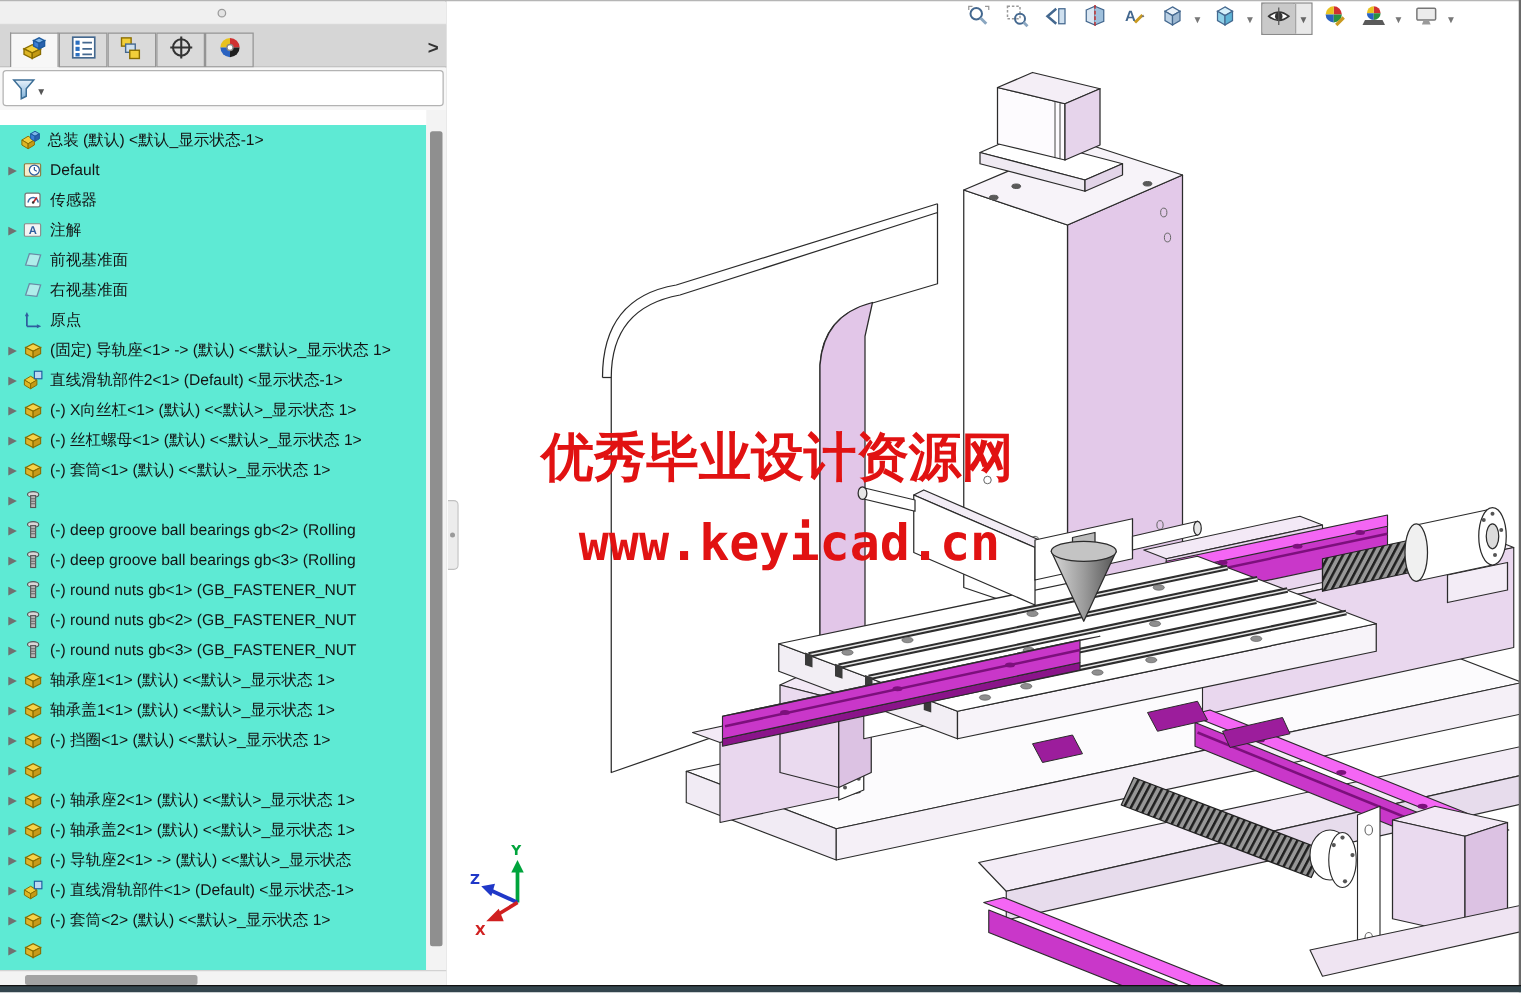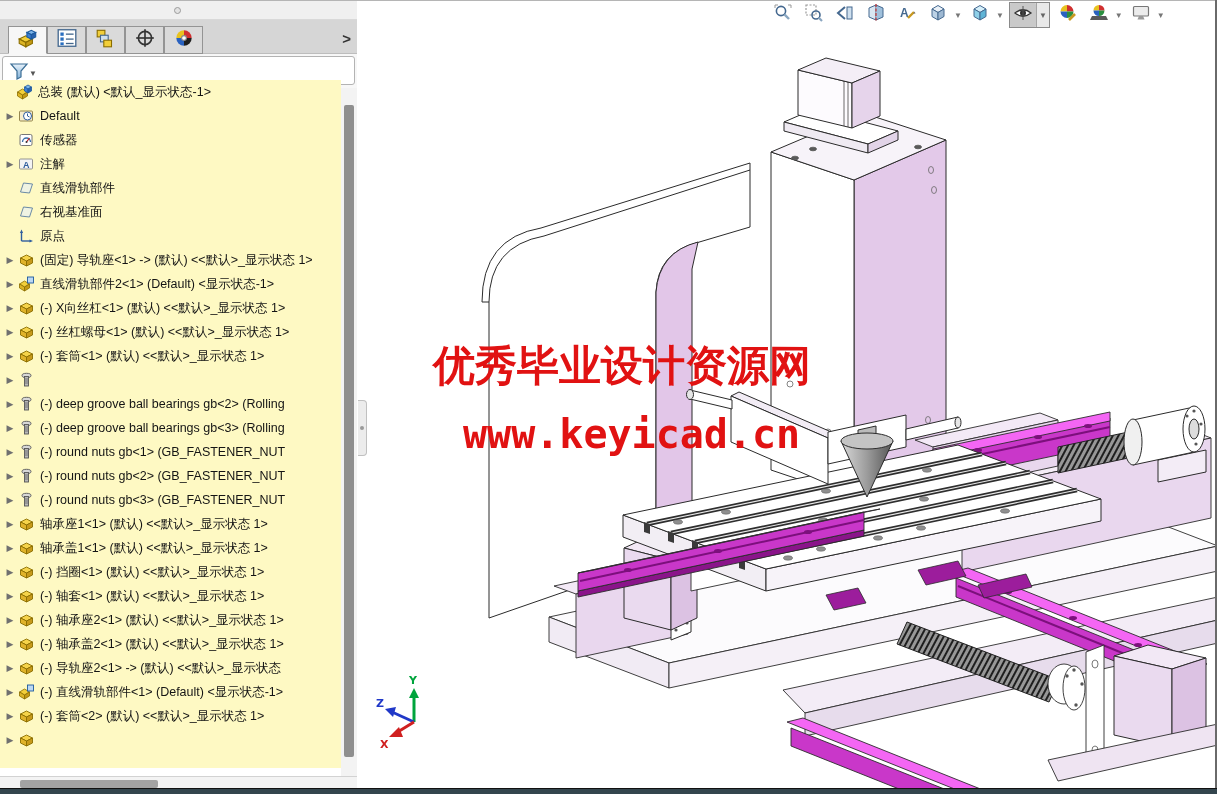--- a/index.html
+++ b/index.html
@@ -16,21 +16,21 @@
     background:#e3e3e3;border:1px solid #9b9b9b;}
   #tab-bar{position:absolute;left:0;top:20px;width:357px;height:34px;background:#d6d6d6;border-bottom:1px solid #bdbdbd;}
   .tab{position:absolute;top:6px;width:39px;height:28px;background:#dadada;border:1px solid #949494;
     display:flex;align-items:center;justify-content:center;}
   .tab.active{background:#f7f7f7;border-bottom:1px solid #f7f7f7;}
   #tab-chevron{position:absolute;right:6px;top:10px;font-size:15px;font-weight:bold;color:#333;cursor:pointer;}
   #filter-row{position:absolute;left:0;top:54px;width:357px;height:34px;background:#f7f7f7;}
   #filter-box{position:absolute;left:2px;top:2px;width:353px;height:29px;background:#fff;border:1px solid #b3b3b3;border-radius:3px;}
   #filter-box .caret{position:absolute;left:26px;top:12px;font-size:8px;color:#555;}
   
-  #tree{position:absolute;left:0;top:80px;width:341px;height:688px;overflow:hidden;background:#fef9c3;}
+  #tree{position:absolute;left:0;top:100px;width:341px;height:688px;overflow:hidden;background:#5eead4;}
   .tree-row{height:24px;line-height:24px;white-space:nowrap;display:flex;align-items:center;font-size:12.5px;color:#141414;cursor:default;}
   .tree-row .arr{width:16px;text-align:center;font-size:9px;color:#707070;flex:0 0 16px;}
   .tree-row.child .arr{margin-left:2px;}
   .tree-row .ticn{width:18px;height:16px;flex:0 0 18px;margin-right:4px;}
   .tree-row .lbl{overflow:hidden;white-space:nowrap;}
   
   #vscroll{position:absolute;left:341px;top:88px;width:16px;height:688px;background:#f3f3f3;}
   #vscroll .thumb{position:absolute;left:3px;top:17px;width:10px;height:652px;background:#8f8f8f;border-radius:2px;}
   #hscroll{position:absolute;left:0;top:776px;width:357px;height:13px;background:#f3f3f3;border-top:1px solid #d2d2d2;}
   #hscroll .thumb{position:absolute;left:20px;top:3px;width:138px;height:8px;background:#a3a3a3;border-radius:2px;}
@@ -156,21 +156,21 @@
             <rect x="1" y="3" width="13" height="10" rx="1" fill="#f4f4f4" stroke="#8a8a8a" stroke-width="0.9"></rect>
             <text x="4.5" y="11.5" font-size="9" font-weight="bold" fill="#2f5e9e" font-family="sans-serif">A</text>
           </svg></span>
         <span class="lbl">注解</span>
       </div>
       <div class="tree-row child">
         <span class="arr"></span>
         <span class="ticn"><svg width="17" height="16" viewBox="0 0 16 16">
             <polygon points="2,12 5,3 14,4 11,13" fill="#e4eef8" fill-opacity="0.6" stroke="#6a8aa5" stroke-width="1"></polygon>
           </svg></span>
-        <span class="lbl">直线滑轨部件</span>
+        <span class="lbl">前视基准面</span>
       </div>
       <div class="tree-row child">
         <span class="arr"></span>
         <span class="ticn"><svg width="17" height="16" viewBox="0 0 16 16">
             <polygon points="2,12 5,3 14,4 11,13" fill="#e4eef8" fill-opacity="0.6" stroke="#6a8aa5" stroke-width="1"></polygon>
           </svg></span>
         <span class="lbl">右视基准面</span>
       </div>
       <div class="tree-row child">
         <span class="arr"></span>
@@ -320,21 +320,20 @@
           </svg></span>
         <span class="lbl">(-) 挡圈&lt;1&gt; (默认) &lt;&lt;默认&gt;_显示状态 1&gt;</span>
       </div>
       <div class="tree-row child">
         <span class="arr">▶</span>
         <span class="ticn"><svg width="17" height="16" viewBox="0 0 16 16">
             <polygon points="2,6 8,3 14,6 8,9" fill="#f5d34a" stroke="#8a6d00" stroke-width="0.9"></polygon>
             <polygon points="2,6 8,9 8,14 2,11" fill="#e0b32a" stroke="#8a6d00" stroke-width="0.9"></polygon>
             <polygon points="14,6 8,9 8,14 14,11" fill="#c79a1a" stroke="#8a6d00" stroke-width="0.9"></polygon>
           </svg></span>
-        <span class="lbl">(-) 轴套&lt;1&gt; (默认) &lt;&lt;默认&gt;_显示状态 1&gt;</span>
       </div>
       <div class="tree-row child">
         <span class="arr">▶</span>
         <span class="ticn"><svg width="17" height="16" viewBox="0 0 16 16">
             <polygon points="2,6 8,3 14,6 8,9" fill="#f5d34a" stroke="#8a6d00" stroke-width="0.9"></polygon>
             <polygon points="2,6 8,9 8,14 2,11" fill="#e0b32a" stroke="#8a6d00" stroke-width="0.9"></polygon>
             <polygon points="14,6 8,9 8,14 14,11" fill="#c79a1a" stroke="#8a6d00" stroke-width="0.9"></polygon>
           </svg></span>
         <span class="lbl">(-) 轴承座2&lt;1&gt; (默认) &lt;&lt;默认&gt;_显示状态 1&gt;</span>
       </div>

